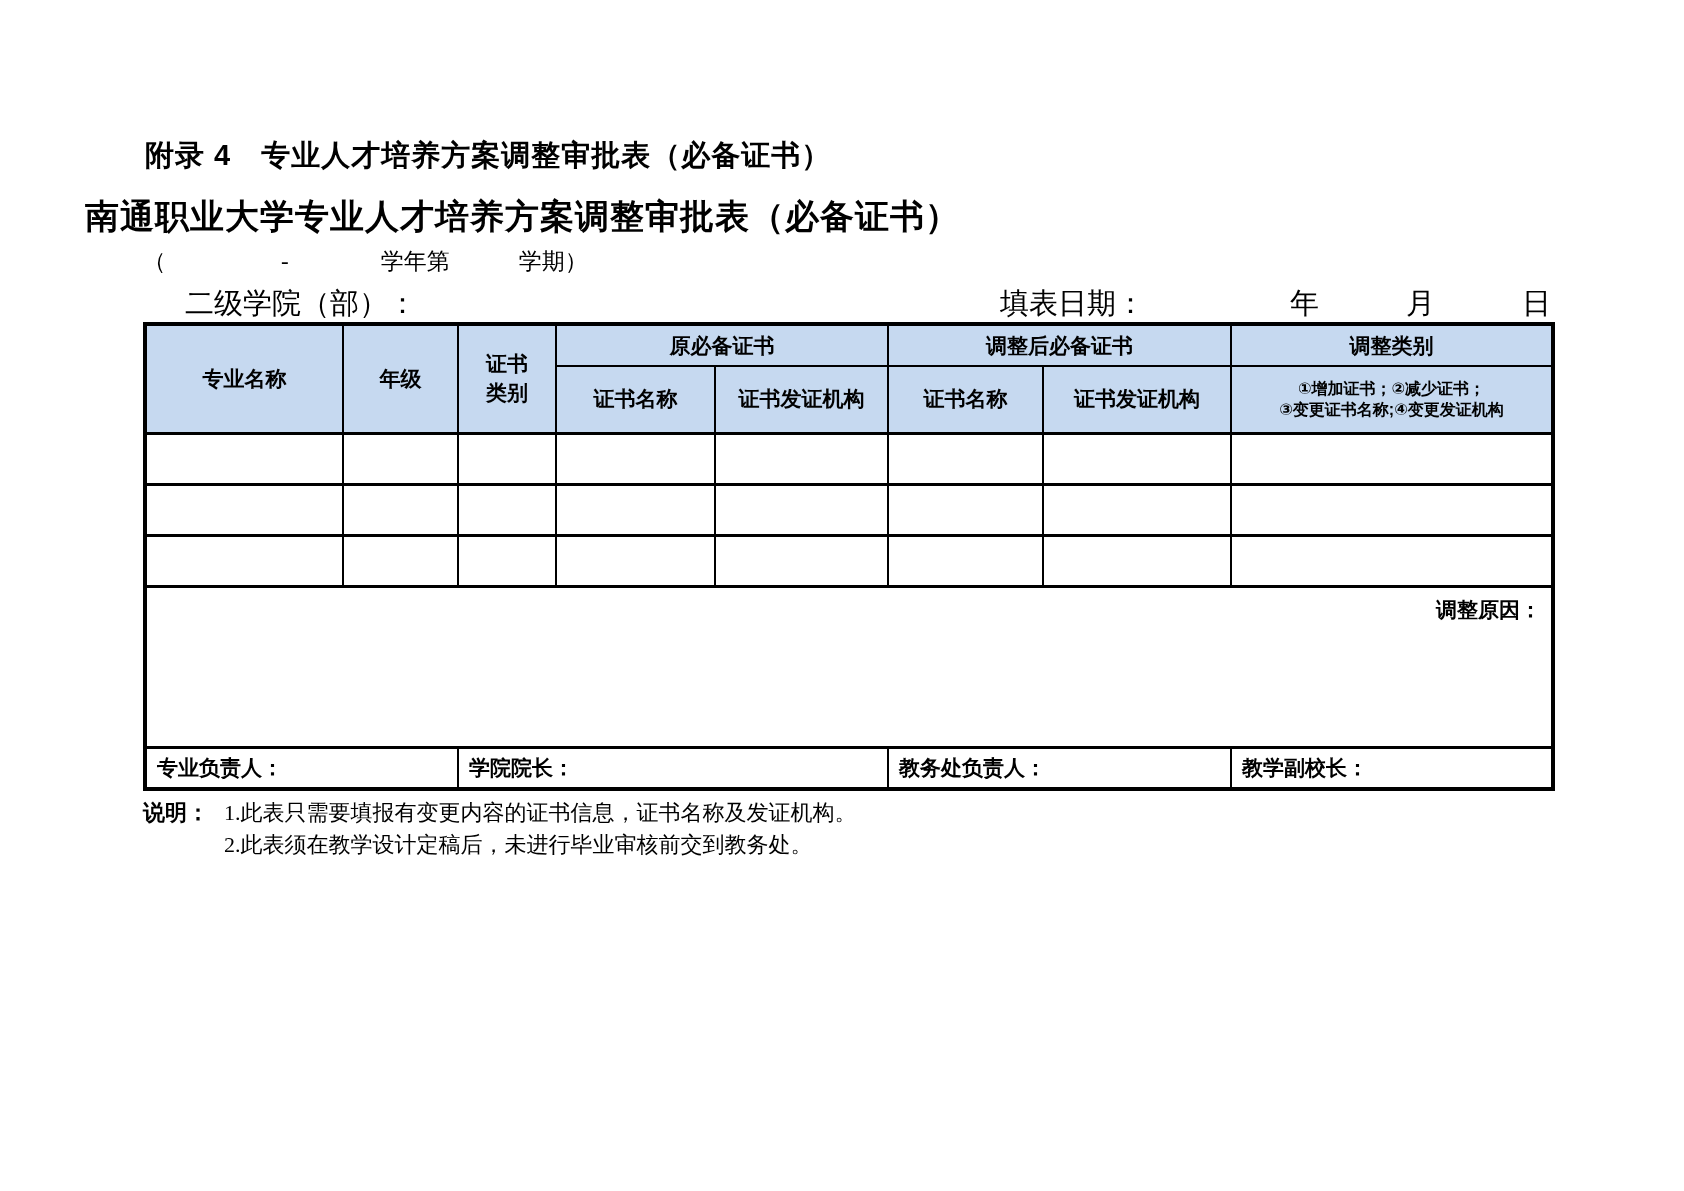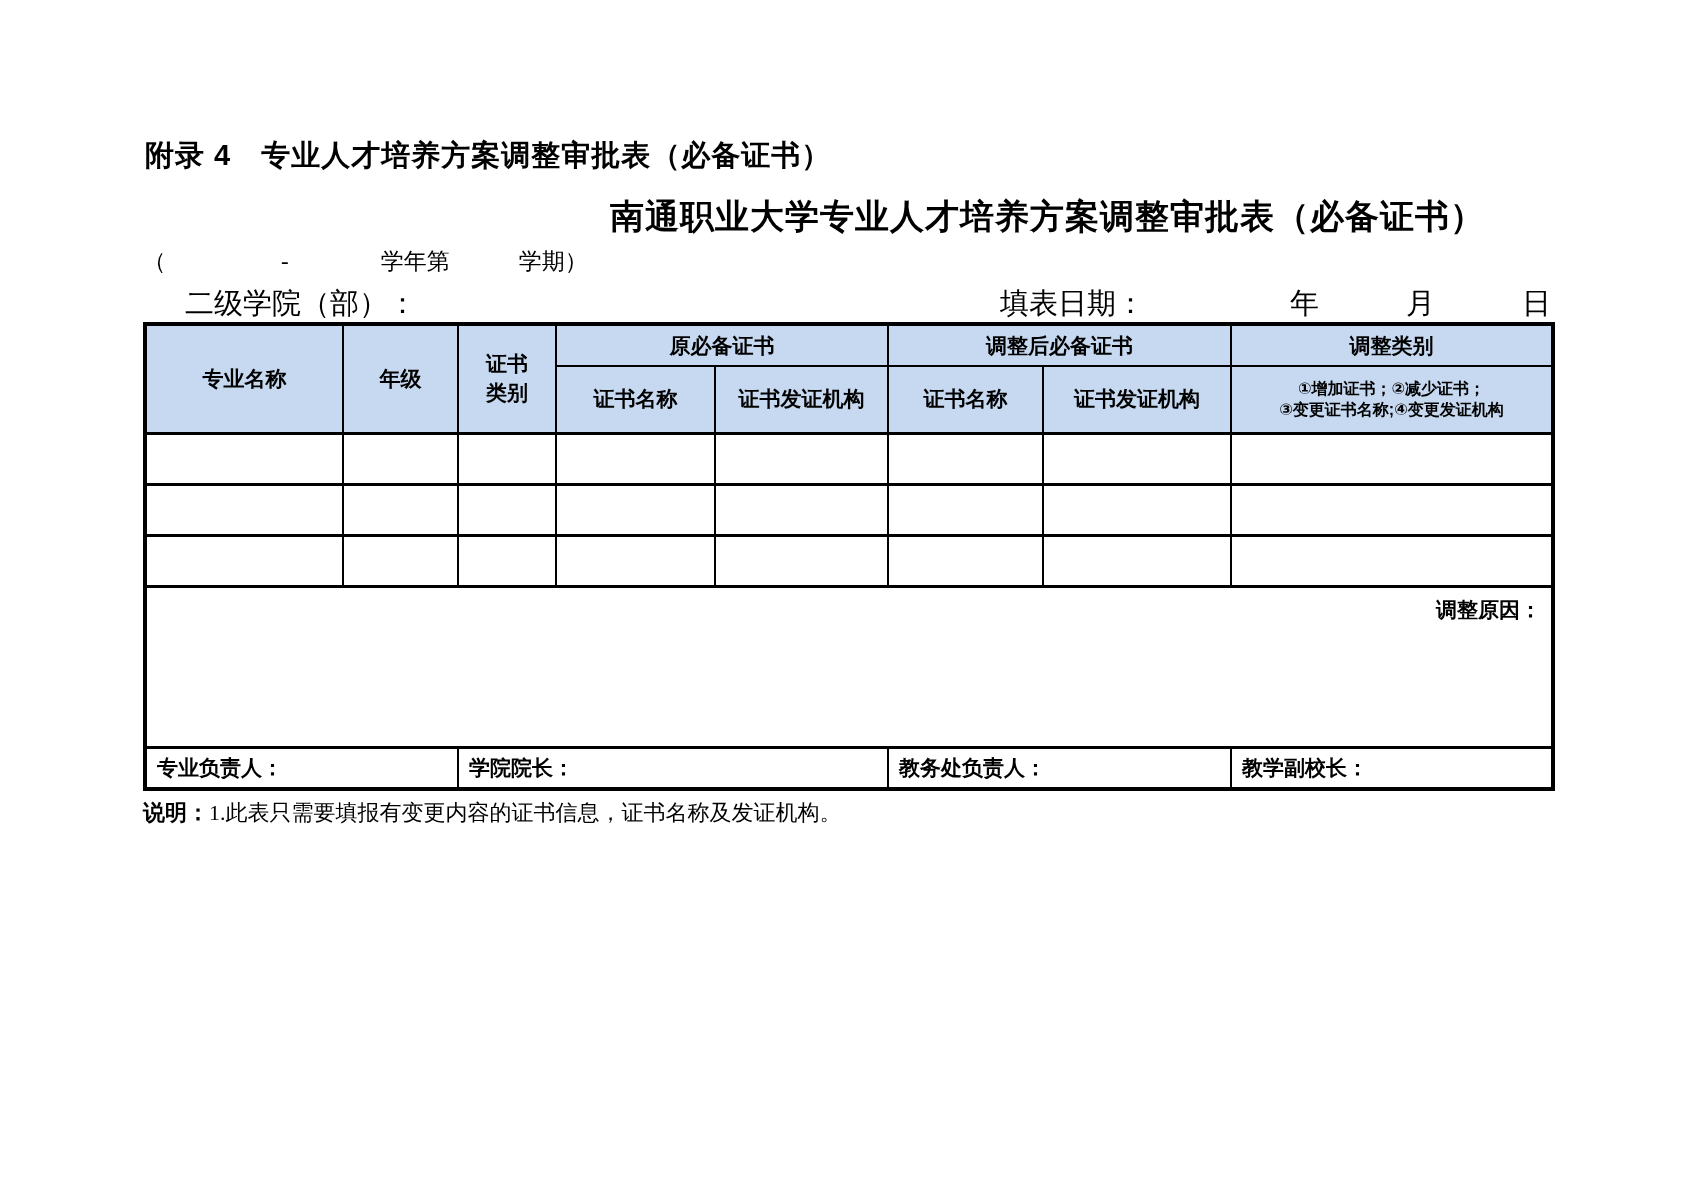--- a/index.html
+++ b/index.html
@@ -13,21 +13,21 @@
   }
   .page { position: relative; width: 1684px; height: 924px; background: #fff; }
 
   .appendix-title {
     position: absolute; left: 145px; top: 136px;
     font-size: 29px; font-weight: bold; letter-spacing: 1px;
     white-space: pre;
   }
   .main-title {
     position: absolute; left: 85px; top: 194px; width: 1400px;
-    text-align: right; font-size: 34px; font-weight: bold; letter-spacing: 1px;
+    text-align: left; font-size: 34px; font-weight: bold; letter-spacing: 1px;
     white-space: pre;
   }
   .subtitle {
     position: absolute; left: 143px; top: 246px; width: 1408px;
     text-align: left; font-size: 23px;
     font-family: "Liberation Serif", "DejaVu Serif", serif;
     white-space: pre;
   }
   .info-line {
     position: absolute; left: 143px; top: 284px; width: 1408px;
@@ -64,21 +64,21 @@
   .form-table tr.sign-row { height: 42px; }
   .form-table td.sign-cell {
     text-align: left; padding-left: 10px;
   }
   .options-cell div { line-height: 1.35; font-size: 16px; }
   .two-line div { line-height: 1.35; }
 
   .notes {
     position: absolute; left: 143px; top: 797px; width: 1300px;
     display: flex; align-items: flex-start;
-    font-size: 22px; line-height: 1.45;
+    font-size: 22px; line-height: 1.45; gap: 15px;
   }
   .notes .notes-label { font-weight: bold; white-space: pre; }
   .notes .notes-body {
     font-family: "Liberation Serif", "DejaVu Serif", serif;
   }
 </style>
 </head>
 <body>
 
 <div class="page">
@@ -172,16 +172,17 @@
           <td class="sign-cell">教学副校长：</td>
         </tr>
       </tbody>
     </table>
   </div>
 
   <div class="notes">
     <span class="notes-label">说明：</span>
     <div class="notes-body">
       <div>1.此表只需要填报有变更内容的证书信息，证书名称及发证机构。</div>
+      <div>2.此表须在教学设计定稿后，未进行毕业审核前交到教务处。</div>
     </div>
   </div>
 
 </div>
 
 </body></html>

